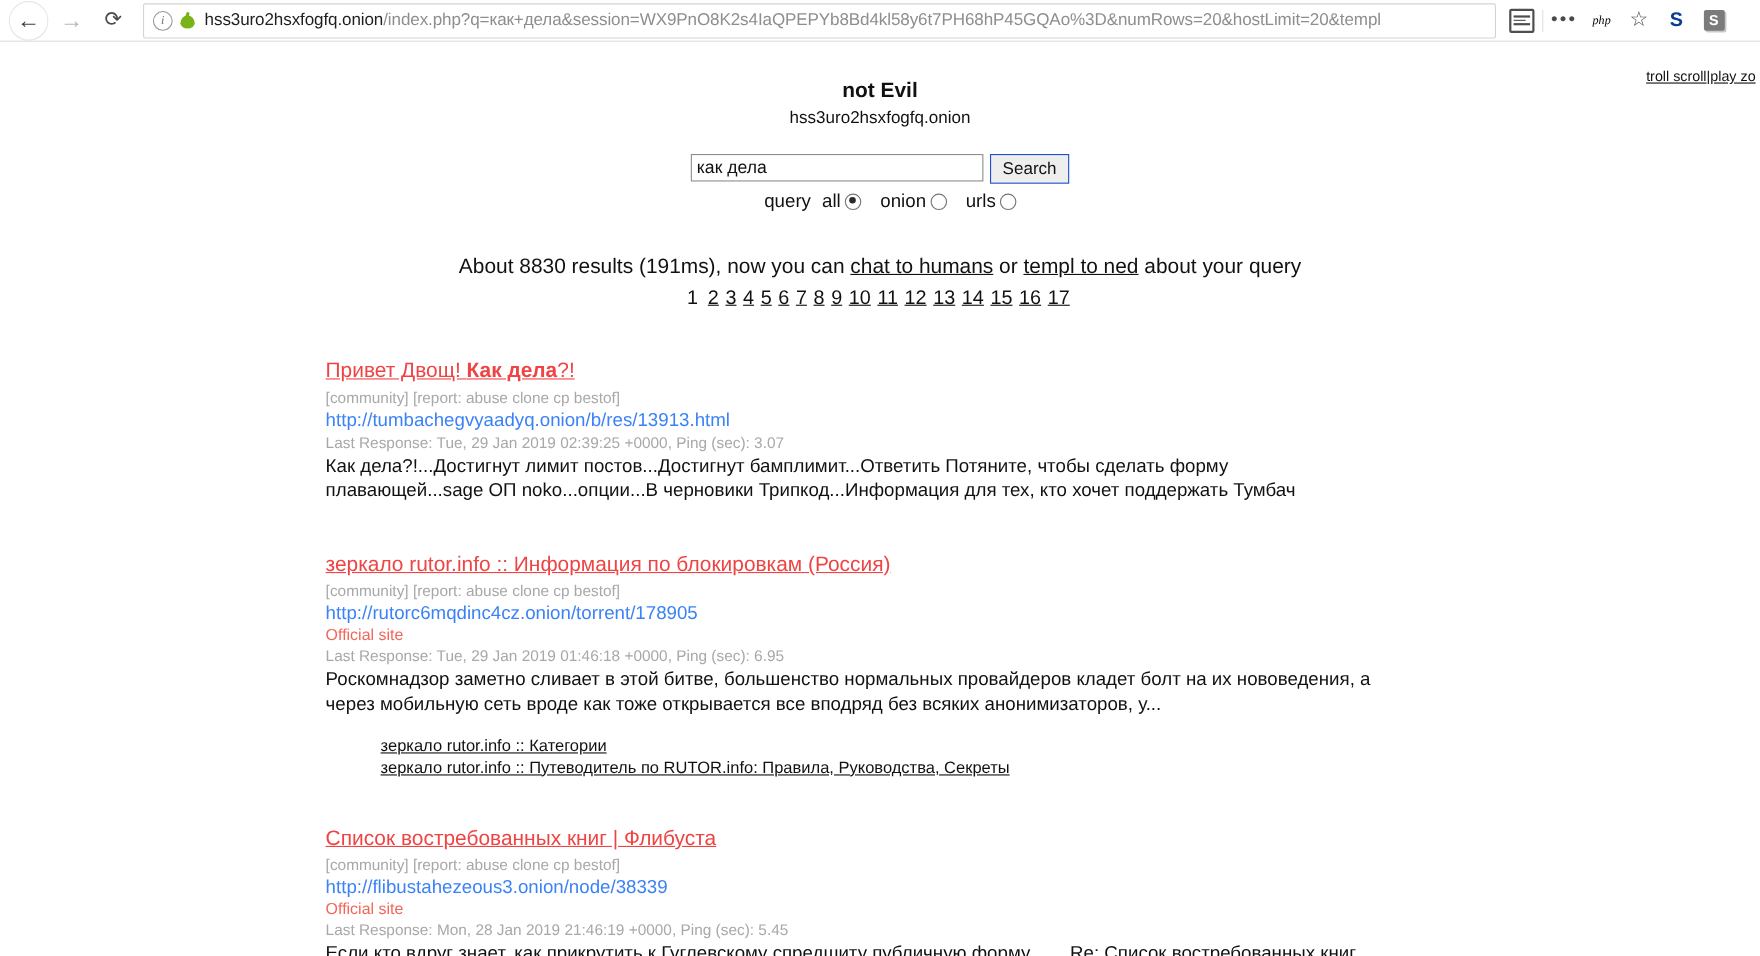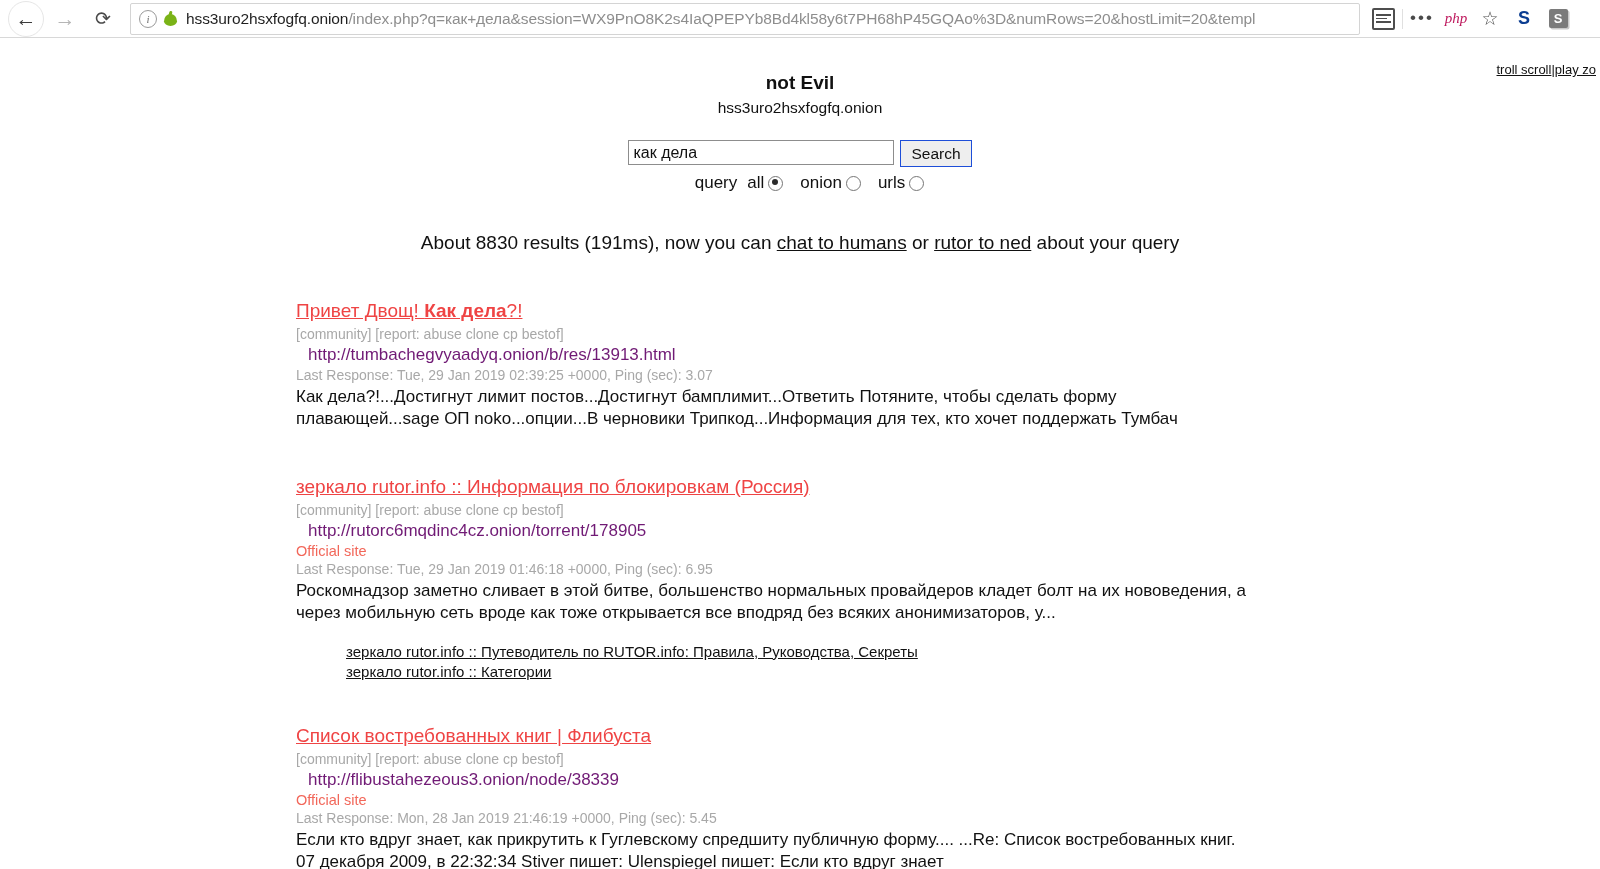--- a/index.html
+++ b/index.html
@@ -60,21 +60,21 @@
   .reader-ic{
     width:15px;height:18px;border:2px solid #4e4e4e;border-radius:2px;
     display:flex;flex-direction:column;justify-content:center;gap:2px;padding:0 2px;
   }
   .reader-ic i{display:block;height:1.6px;background:#4e4e4e;}
   .reader-ic i:nth-child(1){width:100%;}
   .reader-ic i:nth-child(2){width:75%;}
   .reader-ic i:nth-child(3){width:100%;}
   .sep{width:1px;height:20px;background:#e0e0e0;margin:0 2px;}
   .dots{letter-spacing:2px;font-size:17px;color:#4a4a4a;line-height:0.4;}
-  .php{font-style:italic;font-family:"Liberation Serif",serif;font-size:15px;color:#be185d;text-align:right;}
+  .php{font-style:italic;font-family:"Liberation Serif",serif;font-size:11px;color:#000000;text-align:right;}
   .star{font-size:19px;color:#4a4a4a;}
   .s-bold{color:#0b3d91;font-weight:bold;font-size:18px;}
   .s-box{
     width:19px;height:19px;background:#7b7b7b;border-radius:2px;color:#fff;
     font-weight:bold;font-size:13px;display:flex;align-items:center;justify-content:center;
     box-shadow:1.5px 1.5px 0 #c9c9c9;
   }
 
   
   .page{position:relative;height:832px;background:#fff;}
@@ -126,21 +126,21 @@
   .pager a{color:#111;text-decoration:underline;margin:0 3px;}
   .pager .cur{text-decoration:none;}
 
   .results{margin-top:23px;padding-left:296px;}
   .res{margin-bottom:22px;}
   .res-title{
     font-size:19px;color:#ef4444;text-decoration:underline;display:inline-block;margin-top:23px;
   }
   .res-title b{font-weight:bold;}
   .res-tags{font-size:14px;color:#a8a8a8;margin-top:4px;}
-  .res-url{font-size:17px;color:#701a75;margin-top:3px;margin-left:12px;}
+  .res-url{font-size:17px;color:#3b82f6;margin-top:3px;}
   .res-official{font-size:14.5px;color:#f2675a;margin-top:2px;}
   .res-meta{font-size:14px;color:#a8a8a8;margin-top:2px;}
   .res-snip{
     font-size:17px;color:#111;margin-top:3px;max-width:961px;line-height:1.32;
   }
   .sublinks{margin-top:18px;padding-left:50px;}
   .sublink{
     font-size:15px;color:#111;text-decoration:underline;display:block;margin-bottom:3px;
   }
 </style>
@@ -212,25 +212,28 @@
     <span class="lbl">query</span>
     <span class="item">all</span>
     <span class="radio on"></span>
     <span class="item">onion</span>
     <span class="radio"></span>
     <span class="item">urls</span>
     <span class="radio"></span>
   </div>
 
   <div class="resultsinfo">
-    <span>About 8830 results (191ms), now you can </span><a>chat to humans</a><span> or </span><a>rutor to ned</a><span> about your query</span>
-  </div>
-
+    <span>About 8830 results (191ms), now you can </span><a>chat to humans</a><span> or </span><a>templ to ned</a><span> about your query</span>
+  </div>
+
+  <div class="pager">
+    <span class="cur">1</span><span id="pager-links"><a>2</a><a>3</a><a>4</a><a>5</a><a>6</a><a>7</a><a>8</a><a>9</a><a>10</a><a>11</a><a>12</a><a>13</a><a>14</a><a>15</a><a>16</a><a>17</a></span>
+  </div>
 
   <div class="results" id="results-list">
       <div class="res"><a class="res-title">Привет Двощ! <b>Как дела</b>?!</a><div class="res-tags">[community] [report: abuse clone cp bestof]</div><div class="res-url">http://tumbachegvyaadyq.onion/b/res/13913.html</div><div class="res-meta">Last Response: Tue, 29 Jan 2019 02:39:25 +0000, Ping (sec): 3.07</div><div class="res-snip">Как дела?!...Достигнут лимит постов...Достигнут бамплимит...Ответить Потяните, чтобы сделать форму плавающей...sage ОП noko...опции...В черновики Трипкод...Информация для тех, кто хочет поддержать Тумбач</div></div>
       <div class="res"><a class="res-title">зеркало rutor.info :: Информация по блокировкам (Россия)</a><div class="res-tags">[community] [report: abuse clone cp bestof]</div><div class="res-url">http://rutorc6mqdinc4cz.onion/torrent/178905</div><div class="res-official" style="color: rgb(242, 103, 90);">Official site</div><div class="res-meta">Last Response: Tue, 29 Jan 2019 01:46:18 +0000, Ping (sec): 6.95</div><div class="res-snip">Роскомнадзор заметно сливает в этой битве, большенство нормальных провайдеров кладет болт на их нововедения, а через мобильную сеть вроде как тоже открывается все вподряд без всяких анонимизаторов, у...</div><div class="sublinks">
+          <a class="sublink">зеркало rutor.info :: Категории</a>
           <a class="sublink">зеркало rutor.info :: Путеводитель по RUTOR.info: Правила, Руководства, Секреты</a>
-          <a class="sublink">зеркало rutor.info :: Категории</a>
         </div></div>
       <div class="res"><a class="res-title">Список востребованных книг | Флибуста</a><div class="res-tags">[community] [report: abuse clone cp bestof]</div><div class="res-url">http://flibustahezeous3.onion/node/38339</div><div class="res-official" style="color: rgb(242, 103, 90);">Official site</div><div class="res-meta">Last Response: Mon, 28 Jan 2019 21:46:19 +0000, Ping (sec): 5.45</div><div class="res-snip">Если кто вдруг знает, как прикрутить к Гуглевскому спредшиту публичную форму.... ...Re: Список востребованных книг. 07 декабря 2009, в 22:32:34 Stiver пишет:   Ulenspiegel пишет:   Если кто вдруг знает</div></div>
     </div>
 </div>
 
 </body></html>

